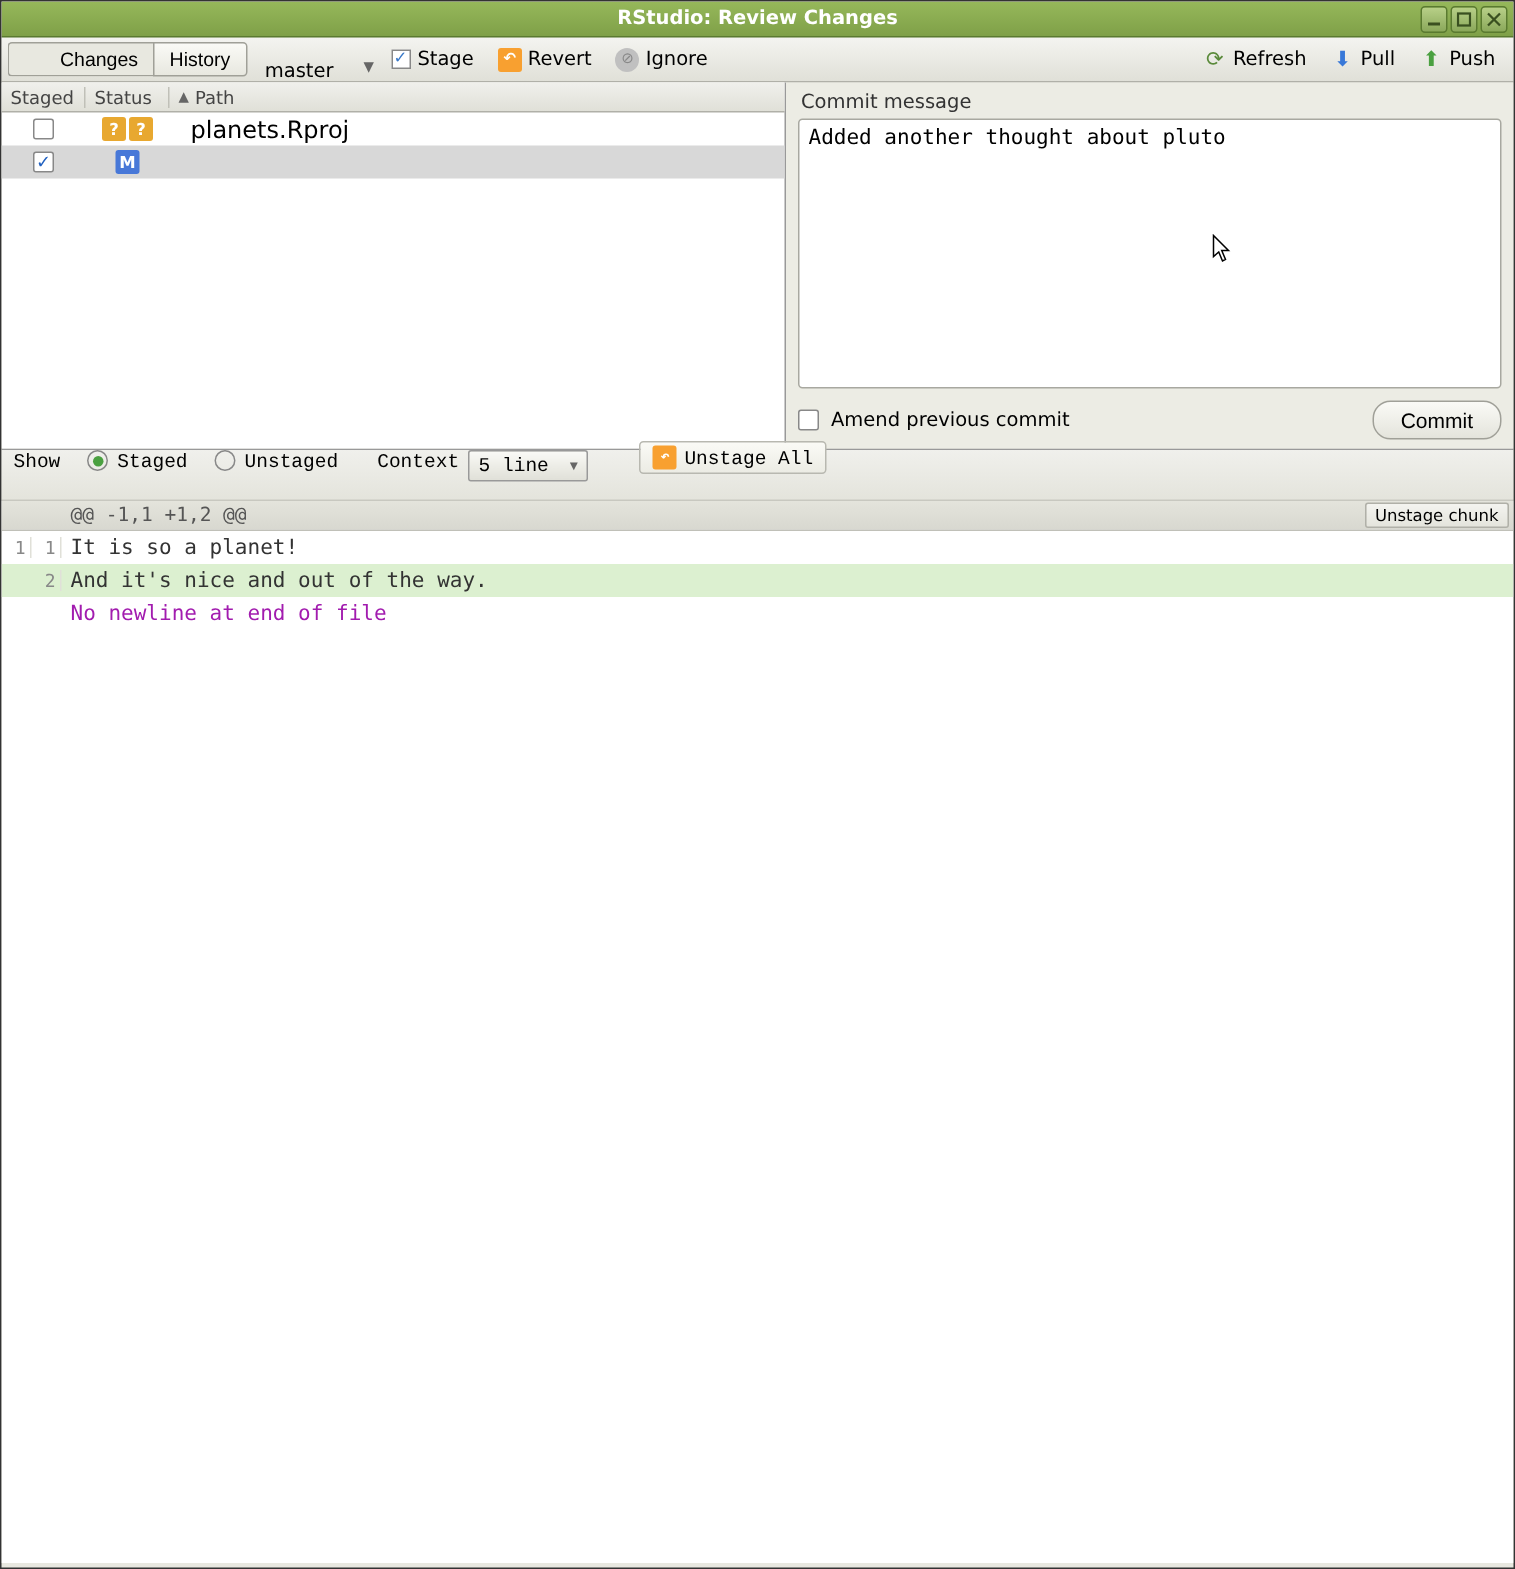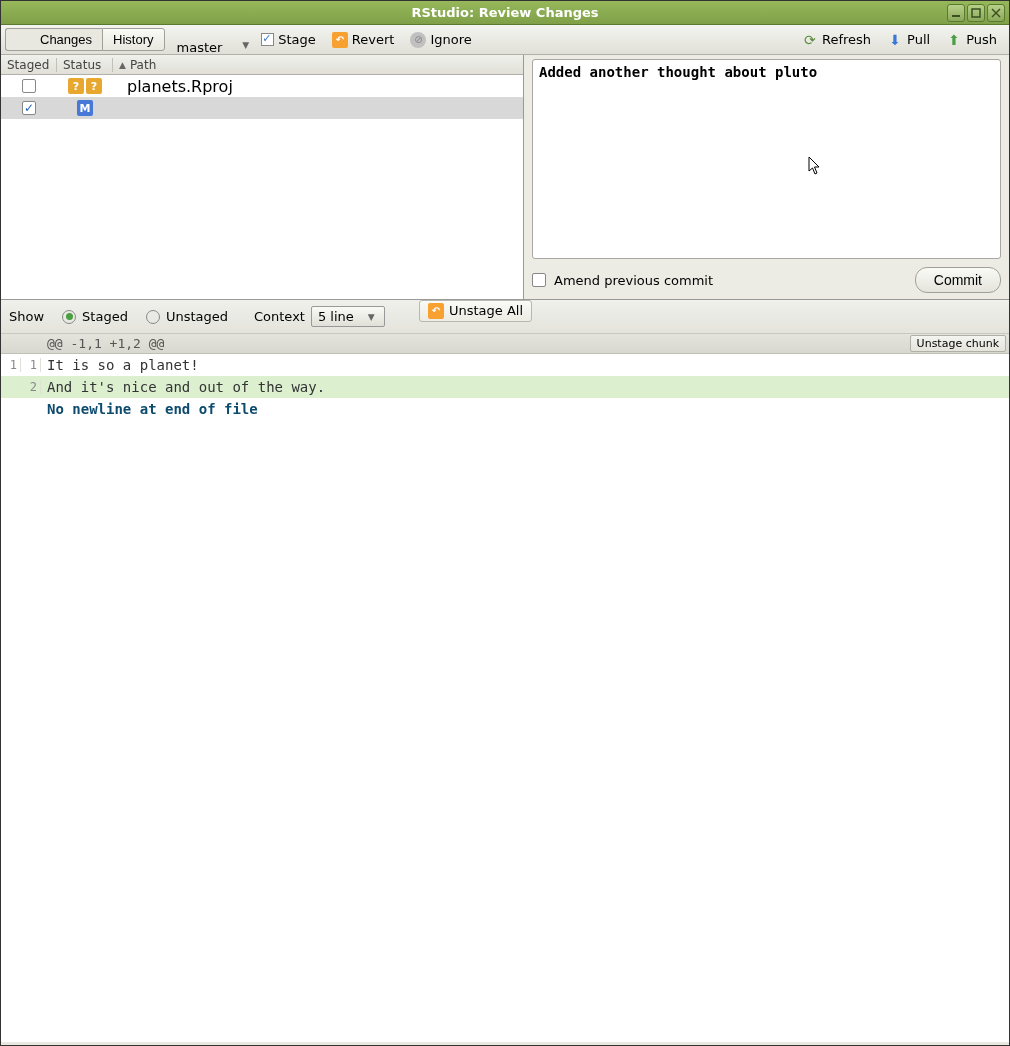--- a/index.html
+++ b/index.html
@@ -153,21 +153,20 @@
 .commit-text {
   flex: 1;
   background:#fff;
   border:1px solid #a8a8a0;
   border-radius:3px;
   padding:4px 6px;
   font-family: "DejaVu Sans Mono","Liberation Mono",monospace;
   font-size:14px;
   resize:none;
   outline:none;
-  font-weight:bold;
 }
 .commit-bottom {
   display:flex;
   align-items:center;
   padding-top:8px;
 }
 .amend-row { display:flex; align-items:center; gap:8px; font-size:13px; }
 .commit-btn {
   margin-left:auto;
   padding:4px 18px;
@@ -176,23 +175,24 @@
   border-radius:12px;
   font-size:14px;
   cursor:pointer;
 }
 
 .diff-toolbar {
   height: 34px;
   background: linear-gradient(to bottom,#f0f0ec,#e4e4dc);
   border-bottom:1px solid #c8c8c0;
   display:flex;
-  align-items:center;
+  align-items:flex-start;
   padding: 0 8px;
   gap: 6px;
+  font-family: Liberation Mono, monospace;
 }
 .radio {
   width:14px; height:14px; border:1px solid #888; border-radius:50%;
   display:inline-flex; align-items:center; justify-content:center;
 }
 .radio.on::after { content:""; width:7px; height:7px; background:#4aa040; border-radius:50%; }
 .context-sel {
   border:1px solid #999;
   background:linear-gradient(to bottom,#fafaf6,#e0e0d8);
   padding:2px 6px;
@@ -238,21 +238,21 @@
   font-size:14px;
   height:22px;
   align-items:center;
 }
 .diff-line.added { background:#dcf0d0; }
 .diff-line .ln {
   width:20px; text-align:right; padding-right:3px;
   border-right:1px solid #e0e0d8; color:#888; font-size:12px;
 }
 .diff-line .content { padding-left:6px; color:#333; }
-.diff-line.note .content { color:#0c4a6e;font-weight:bold; }
+.diff-line.note .content { color:#a21caf; }
 .cursor-pointer {
   position:absolute;
   left:808px; top:156px;
   font-size:18px;
   color:#000;
   pointer-events:none;
 }
 </style>
 </head>
 <body>
@@ -338,20 +338,21 @@
           <div class="fr-staged">
             <span class="checkbox checked"></span>
           </div>
           <div class="fr-status">
             <span class="status-badge status-m">M</span>
           </div>
         </div>
       </div>
   </div>
   <div class="right-pane">
+    <div class="commit-label">Commit message</div>
     <textarea class="commit-text" style="">Added another thought about pluto</textarea>
     <div class="commit-bottom">
       <label class="amend-row">
         <span class="checkbox"></span>
         <span>Amend previous commit</span>
       </label>
       <button class="commit-btn">Commit</button>
     </div>
   </div>
 </div>

